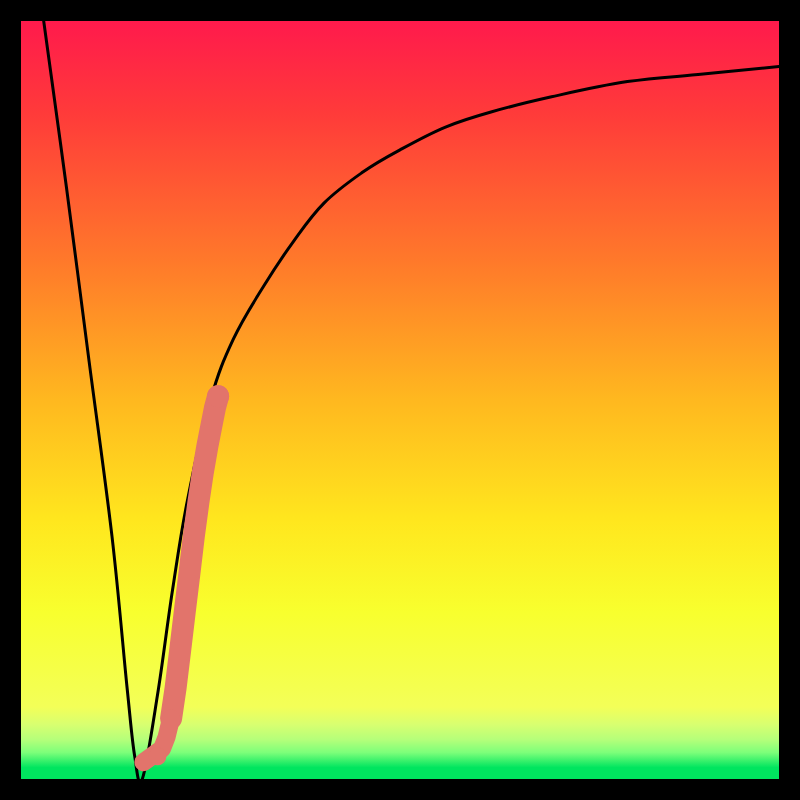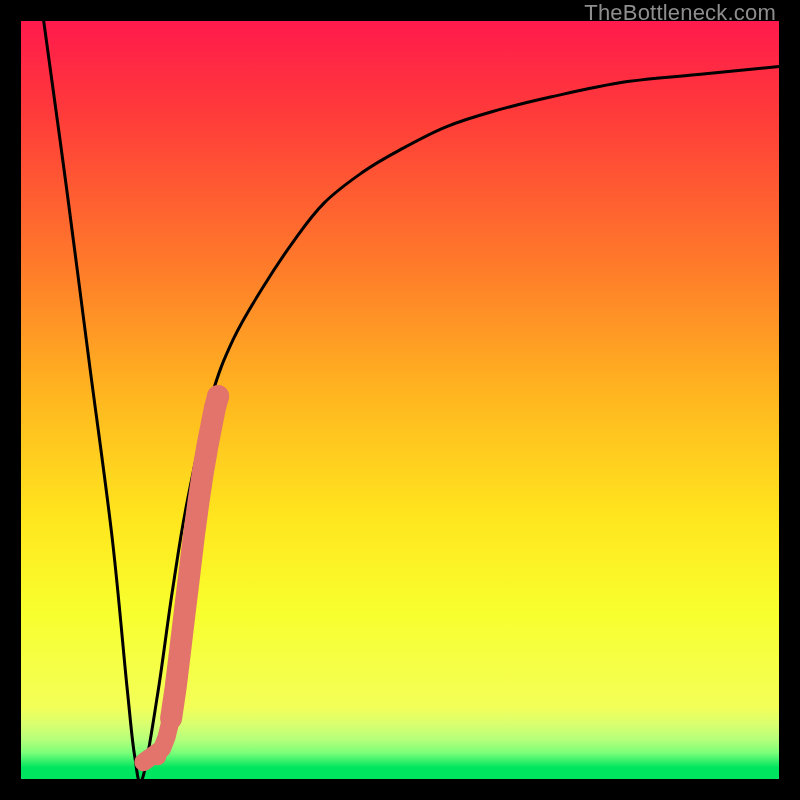--- a/index.html
+++ b/index.html
@@ -60,14 +60,13 @@
       <rect x="0" y="0" width="758" height="758" fill="url(#bg-grad)"></rect>
       <path id="curve-path" fill="none" stroke-width="3" stroke-linejoin="round" stroke-linecap="round" d="M 22.7 0.0 C 26.8 30.0, 37.3 105.4, 45.5 166.8 C 53.7 228.2, 60.0 278.3, 68.2 341.1 C 76.4 403.9, 84.1 456.8, 91.0 515.4 C 97.8 574.1, 102.0 627.5, 106.1 667.0 C 110.2 706.6, 111.0 718.9, 113.7 735.3 C 116.4 751.6, 117.2 768.9, 121.3 758.0 C 125.4 747.1, 131.0 708.7, 136.4 674.6 C 141.9 640.5, 146.1 604.0, 151.6 568.5 C 157.1 533.0, 159.9 511.7, 166.8 477.5 C 173.6 443.4, 181.3 407.7, 189.5 379.0 C 197.7 350.3, 202.7 338.8, 212.2 318.4 C 221.8 297.9, 231.6 283.0, 242.6 265.3 C 253.5 247.6, 262.0 234.8, 272.9 219.8 C 283.8 204.8, 290.9 194.2, 303.2 181.9 C 315.5 169.6, 327.5 161.2, 341.1 151.6 C 354.7 142.0, 364.0 137.0, 379.0 128.9 C 394.0 120.7, 408.1 112.9, 424.5 106.1 C 440.9 99.3, 450.9 96.4, 470.0 91.0 C 489.1 85.5, 506.0 81.3, 530.6 75.8 C 555.2 70.3, 579.1 64.7, 606.4 60.6 C 633.7 56.5, 654.9 55.8, 682.2 53.1 C 709.5 50.3, 744.4 46.8, 758.0 45.5" stroke="#000000"></path>
       <g id="marker-group">
           <path d="M 150.1 697.4 L 154.6 667.0 L 159.2 629.1 L 163.7 591.2 L 168.3 553.3 L 172.8 515.4 L 177.4 481.3 L 181.9 451.0 L 186.5 424.5 L 191.0 401.7 L 194.0 386.6 L 197.1 375.2" fill="none" stroke="#e2746b" stroke-width="22" stroke-linecap="round" stroke-linejoin="round"></path>
           <path d="M 122.4 741.3 L 141.0 727.7 L 145.5 716.3 L 150.1 697.4" fill="none" stroke="#e2746b" stroke-width="18" stroke-linecap="round" stroke-linejoin="round"></path>
           <circle cx="197.1" cy="375.2" r="11" fill="#e2746b"></circle>
           <circle cx="136.4" cy="735.3" r="9" fill="#e2746b"></circle>
         </g>
     </svg>
   </div>
-  <div class="watermark">TheBottleneck.com</div>
 </div>
 
 </body></html>

